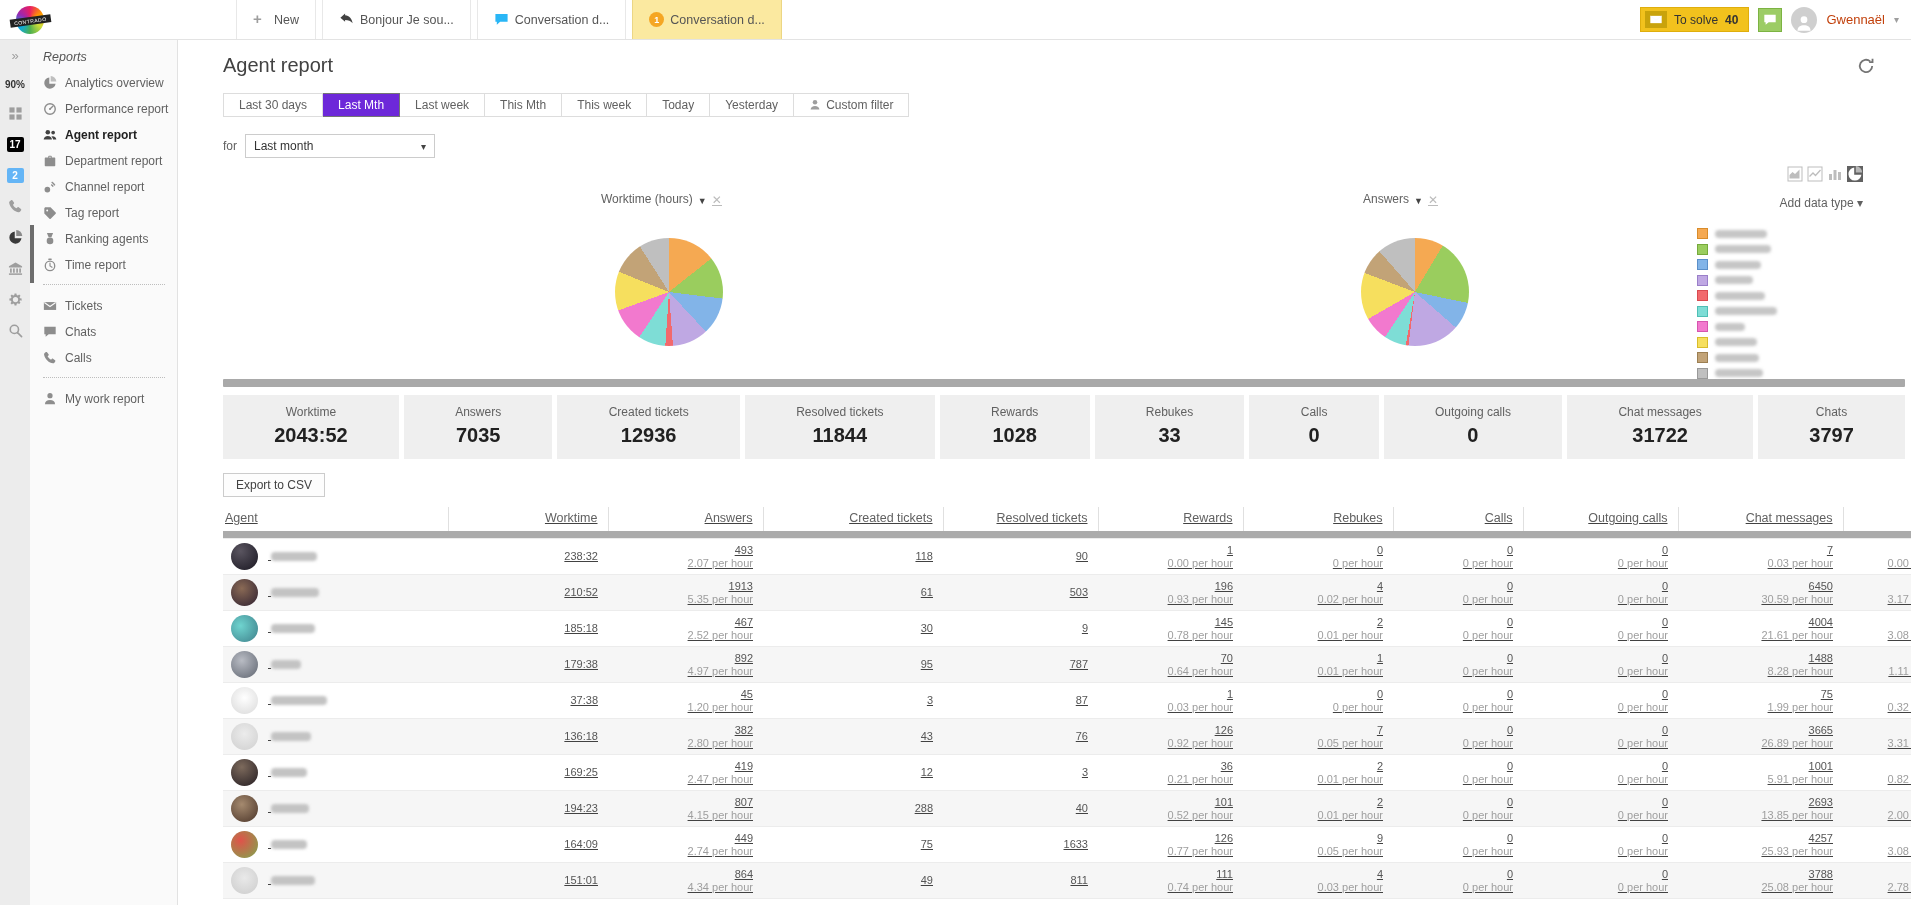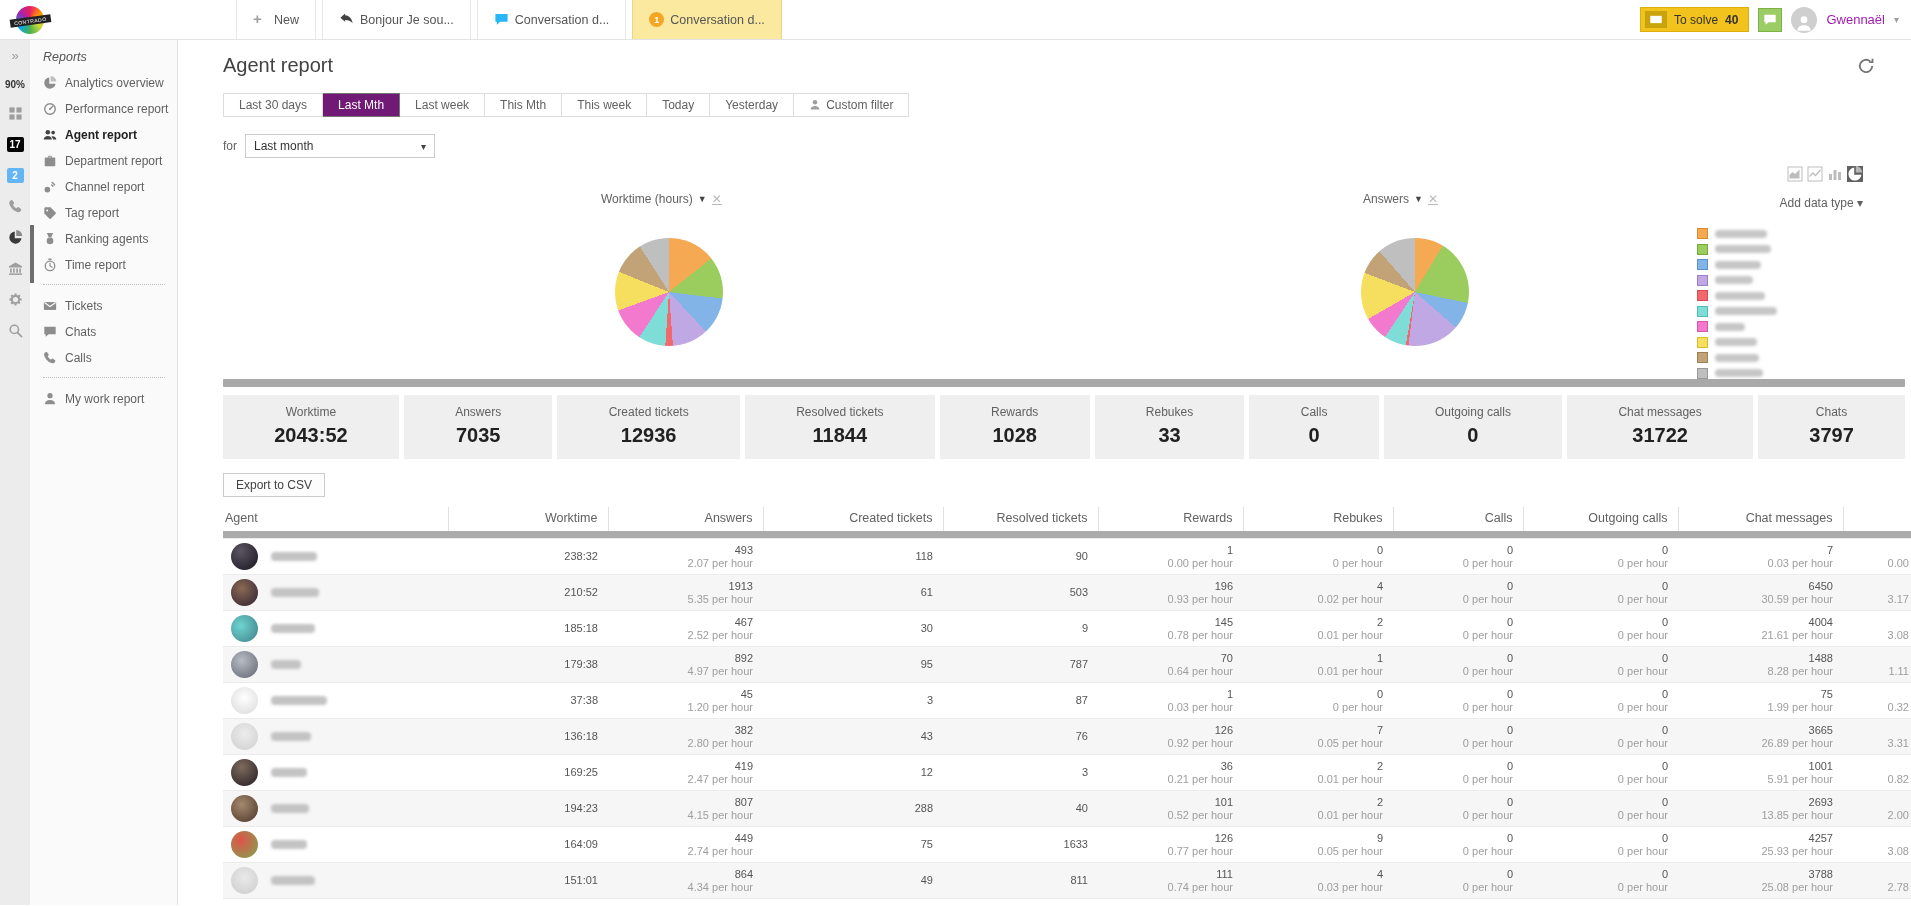--- a/index.html
+++ b/index.html
@@ -28,21 +28,21 @@
     padding:3px 10px 3px 4px;font-size:12px;color:#333;cursor:pointer;}
   .tosolve-ic{display:inline-flex;width:22px;height:17px;background:#c9a30b;color:#fff;padding:2px 3px;}
   .tosolve-ic svg{width:100%;height:100%;}
   .tosolve-count{font-weight:bold;}
   .chatbtn{width:24px;height:24px;background:#9ccc65;border:1px solid #7cb342;display:flex;
     align-items:center;justify-content:center;color:#fff;cursor:pointer;}
   .chatbtn svg{width:14px;height:14px;}
   .avatar-top{width:26px;height:26px;border-radius:50%;background:#cfcfcf;display:flex;align-items:flex-end;
     justify-content:center;overflow:hidden;color:#fff;cursor:pointer;}
   .avatar-top svg{width:18px;height:18px;}
-  .username{font-size:13px;color:#a21caf;cursor:pointer;}
+  .username{font-size:13px;color:#c2410c;cursor:pointer;}
   .caret{color:#9e9e9e;font-size:10px;cursor:pointer;}
   
   .app{display:flex;height:865px;}
   .rail{width:30px;background:#ececec;display:flex;flex-direction:column;align-items:center;
     padding-top:8px;gap:16px;flex-shrink:0;}
   .rail-it{width:15px;height:15px;color:#9e9e9e;display:flex;align-items:center;justify-content:center;
     font-size:13px;cursor:pointer;}
   .rail-it svg{width:15px;height:15px;}
   .rail-it.active{color:#3a3a3a;}
   .rail-pct{font-size:10px;font-weight:bold;color:#333;cursor:pointer;}
@@ -63,35 +63,35 @@
   
   .main{flex:1;min-width:0;padding-left:45px;overflow:hidden;position:relative;background:#fff;}
   .main-head{display:flex;align-items:center;margin-top:14px;}
   .main-head h1{font-size:20px;font-weight:normal;color:#424242;margin:0;}
   .refresh{margin-left:auto;margin-right:36px;color:#757575;width:18px;height:18px;cursor:pointer;}
   .refresh svg{width:18px;height:18px;}
   .ftabs{display:flex;margin-top:16px;}
   .ftab{display:flex;align-items:center;gap:5px;border:1px solid #ddd;background:#fff;color:#616161;
     font-size:12px;padding:4px 15px;cursor:pointer;}
   .ftab + .ftab{border-left:none;}
-  .ftab.active{background:#701a75;border-color:#757575;color:#fff;}
+  .ftab.active{background:#6d28d9;border-color:#757575;color:#fff;}
   .ftab-ic{display:inline-flex;width:12px;height:12px;color:#9e9e9e;}
   .ftab-ic:empty{display:none;}
   .ftab-ic svg{width:12px;height:12px;}
   .forrow{display:flex;align-items:center;gap:8px;margin-top:17px;font-size:12px;color:#616161;}
   .select{width:190px;border:1px solid #ccc;background:#fff;padding:4px 8px;display:flex;
     align-items:center;font-size:12px;color:#333;cursor:pointer;}
   .sel-caret{margin-left:auto;color:#444;font-size:10px;}
   
   .chartpanel{position:relative;height:213px;margin-top:8px;}
   .ctype{position:absolute;right:48px;top:0;display:flex;gap:4px;}
   .ctype span{width:16px;height:16px;color:#bdbdbd;cursor:pointer;display:inline-flex;}
   .ctype span svg{width:16px;height:16px;}
   .ctype span.active{background:#616161;color:#fff;}
-  .ctitle{position:absolute;top:26px;font-size:12px;color:#616161;display:flex;align-items:center;gap:5px;}
+  .ctitle{position:absolute;top:26px;font-size:12px;color:#616161;display:flex;align-items:flex-end;gap:5px;}
   .ctitle .dd{font-size:9px;color:#444;cursor:pointer;}
   .ctitle .x{color:#bbb;cursor:pointer;border-bottom:1px solid #bbb;line-height:10px;}
   .t1{left:378px;}
   .t2{left:1140px;}
   .pie{position:absolute;width:108px;height:108px;border-radius:50%;top:72px;cursor:pointer;}
   .pie1{left:392px;}
   .pie2{left:1138px;}
   .adddata{position:absolute;right:48px;top:30px;font-size:12px;color:#616161;cursor:pointer;}
   .legend{position:absolute;right:74px;top:62px;display:flex;flex-direction:column;gap:4.5px;width:140px;}
   .lg-item{display:flex;align-items:center;gap:7px;cursor:pointer;}
@@ -99,21 +99,21 @@
   .lg-blur{height:8px;border-radius:4px;background:#c6c6c6;filter:blur(1.5px);}
   .hscroll{height:8px;background:#a9a9a9;margin-right:6px;border-radius:1px;cursor:pointer;}
   
   .stats{display:flex;gap:5px;margin-top:8px;margin-right:6px;}
   .stat{background:#efefef;flex-grow:1;text-align:center;padding:10px 4px 12px;}
   .stat-label{font-size:12px;color:#616161;}
   .stat-value{font-size:20px;font-weight:bold;color:#212121;margin-top:5px;}
   .export{margin:14px 0 10px;background:#fdfdfd;border:1px solid #ccc;color:#424242;font-size:12px;
     padding:4px 12px;font-family:"Liberation Sans",sans-serif;cursor:pointer;}
   
-  .table-clip{overflow:hidden;}
+  .table-clip{overflow:hidden;text-decoration:underline;}
   table.grid{border-collapse:collapse;table-layout:fixed;width:1740px;font-size:11px;}
   .grid th{font-size:12.5px;font-weight:normal;color:#616161;text-align:right;padding:4px 10px 6px;
     border-left:1px solid #e0e0e0;white-space:nowrap;cursor:pointer;}
   .grid th.c-agent{text-align:left;border-left:none;padding-left:2px;}
   .hbar-row td{height:7px;background:#ababab;padding:0;}
   .grid td{padding:3px 10px;text-align:right;color:#555;border-bottom:1px solid #ececec;white-space:nowrap;}
   .grid tbody tr{height:36px;}
   .grid tbody tr:nth-child(even){background:#f6f6f6;}
   .rate{color:#9e9e9e;margin-top:1px;}
   td.c-agent{text-align:left;padding-left:8px;}

